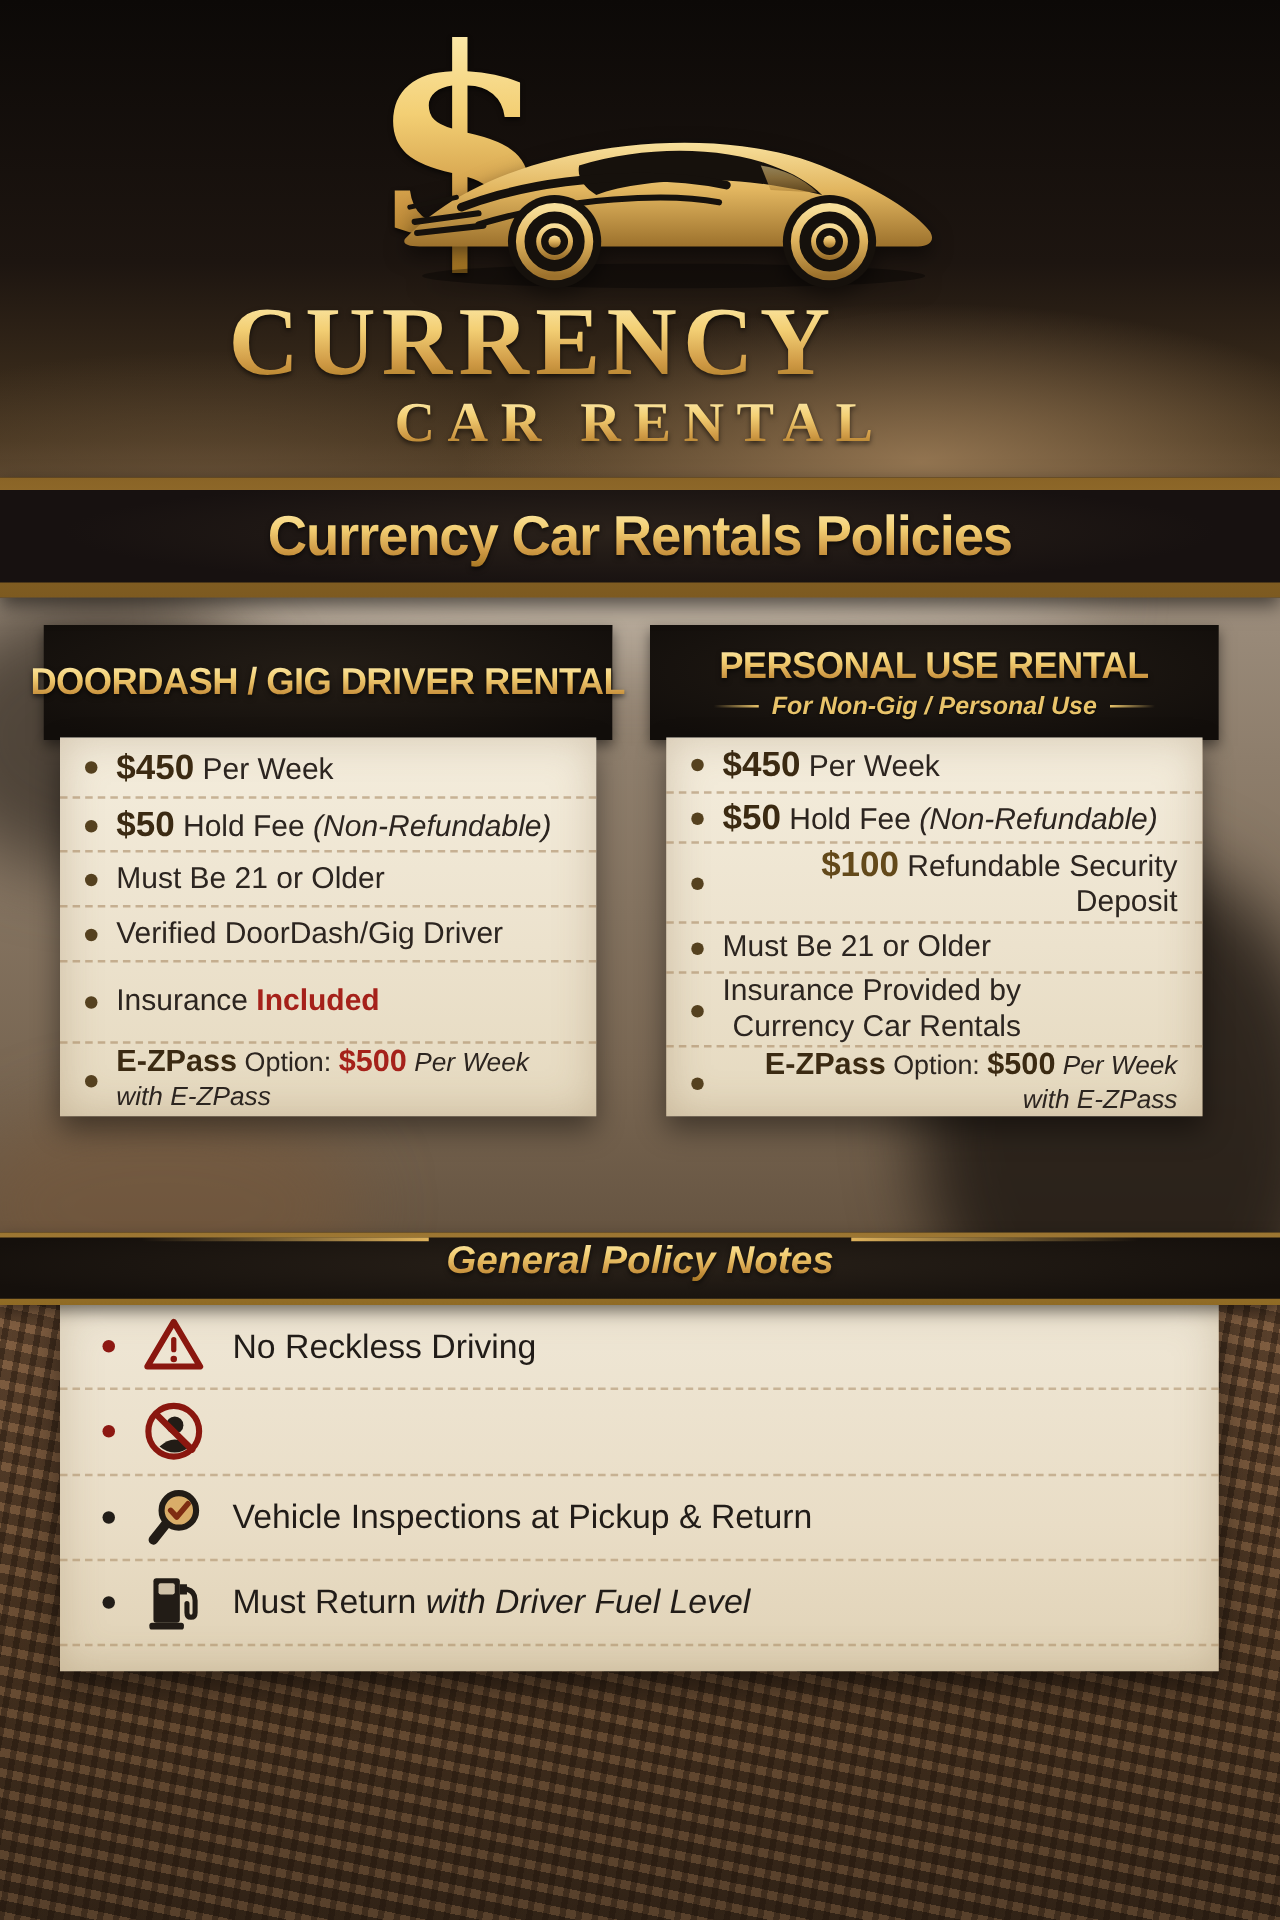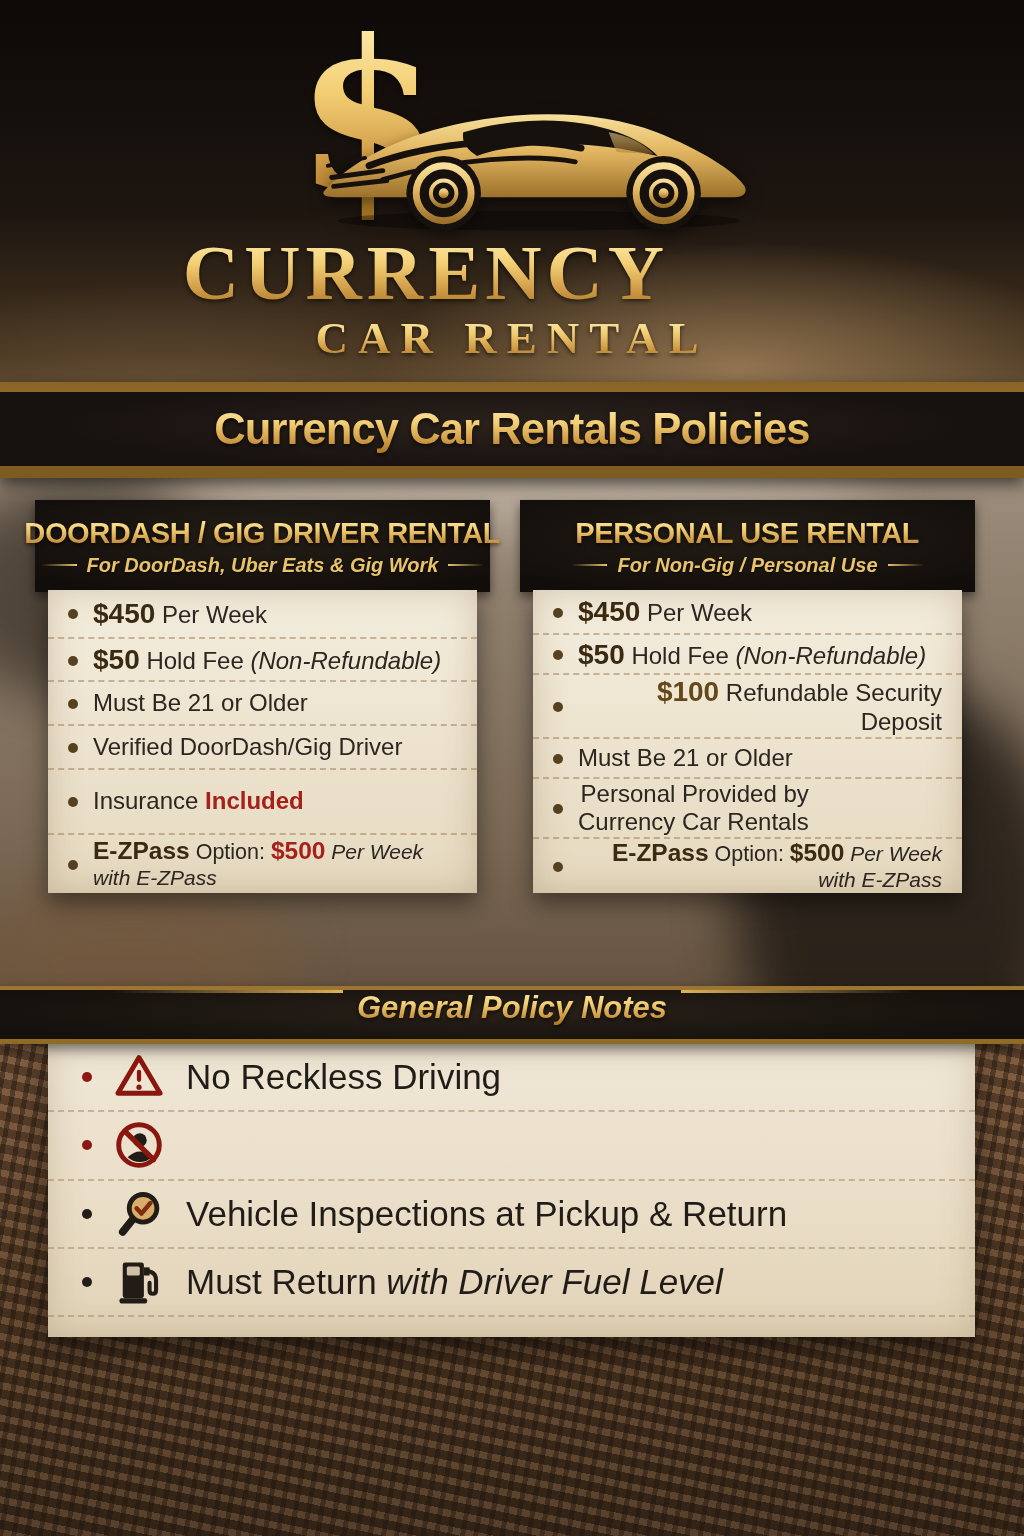--- a/index.html
+++ b/index.html
@@ -97,21 +97,21 @@
   .notes-panel{position:absolute;left:48px;top:1044px;width:927px;height:293px;z-index:2;
     background:linear-gradient(180deg,#efe7d6 0%,#e9ddc6 60%,#e0d2b6 100%);
     box-shadow:inset 0 0 34px rgba(125,95,55,.25), 0 12px 26px rgba(0,0,0,.5);
     display:flex;flex-direction:column;padding-bottom:20px;box-sizing:border-box;}
   .note-row{flex:1;display:flex;align-items:center;gap:20px;padding:0 34px;
     border-bottom:2px dashed rgba(164,131,92,.5);}
   .ndot{flex:0 0 10px;width:10px;height:10px;border-radius:50%;background:#221d18;}
   .ndot.red{background:#8d1812;}
   .nicon{flex:0 0 54px;width:54px;height:54px;display:flex;align-items:center;justify-content:center;}
   .nicon svg{width:52px;height:52px;}
-  .ntext{margin:0;font-size:35px;color:#211c18;}
+  .ntext{margin:0;font-size:27px;color:#211c18;}
   .ntext .it{font-style:italic;}
 </style>
 </head>
 <body>
 
 <div class="stage">
 
   <div class="bg-top"></div>
   <div class="bg-mid">
     <div class="blob blob-sky"></div>
@@ -153,25 +153,20 @@
     <div class="brand-tagline gold-text">CAR RENTAL</div>
   </div>
 
   <div class="policies-banner">
     <div class="banner-title gold-text">Currency Car Rentals Policies</div>
   </div>
 
   <div class="card left">
     <div class="card-header">
       <div class="card-title gold-text">DOORDASH / GIG DRIVER RENTAL</div>
-      <div class="card-sub">
-        <span class="dash-line"></span>
-        <span>For DoorDash, Uber Eats &amp; Gig Work</span>
-        <span class="dash-line r"></span>
-      </div>
     </div>
     <div class="card-body">
         <div class="row">
           <span class="dot"></span>
           <p class="row-text"><span class="seg-price">$450</span><span class="seg-normal"> Per Week</span></p>
         </div>
         <div class="row">
           <span class="dot"></span>
           <p class="row-text"><span class="seg-price">$50</span><span class="seg-normal"> Hold Fee </span><span class="seg-italic">(Non-Refundable)</span></p>
         </div>
@@ -215,21 +210,21 @@
         <div class="row">
           <span class="dot"></span>
           <p class="row-text"><span class="seg-gold-price">$100</span><span class="seg-normal"> Refundable Security Deposit</span></p>
         </div>
         <div class="row">
           <span class="dot"></span>
           <p class="row-text"><span class="seg-normal">Must Be 21 or Older</span></p>
         </div>
         <div class="row">
           <span class="dot"></span>
-          <p class="row-text"><span class="seg-normal">Personal Provided by</span><br><span class="seg-normal">Currency Car Rentals</span></p>
+          <p class="row-text"><span class="seg-normal">Insurance Provided by</span><br><span class="seg-normal">Currency Car Rentals</span></p>
         </div>
         <div class="row ezpass">
           <span class="dot"></span>
           <p class="row-text"><span class="seg-price">E-ZPass</span><span class="seg-normal"> Option: </span><span class="seg-price">$500</span><span class="seg-italic"> Per Week with E-ZPass</span></p>
         </div>
       </div>
   </div>
 
   <div class="notes-band">
     <span class="band-line"></span>

